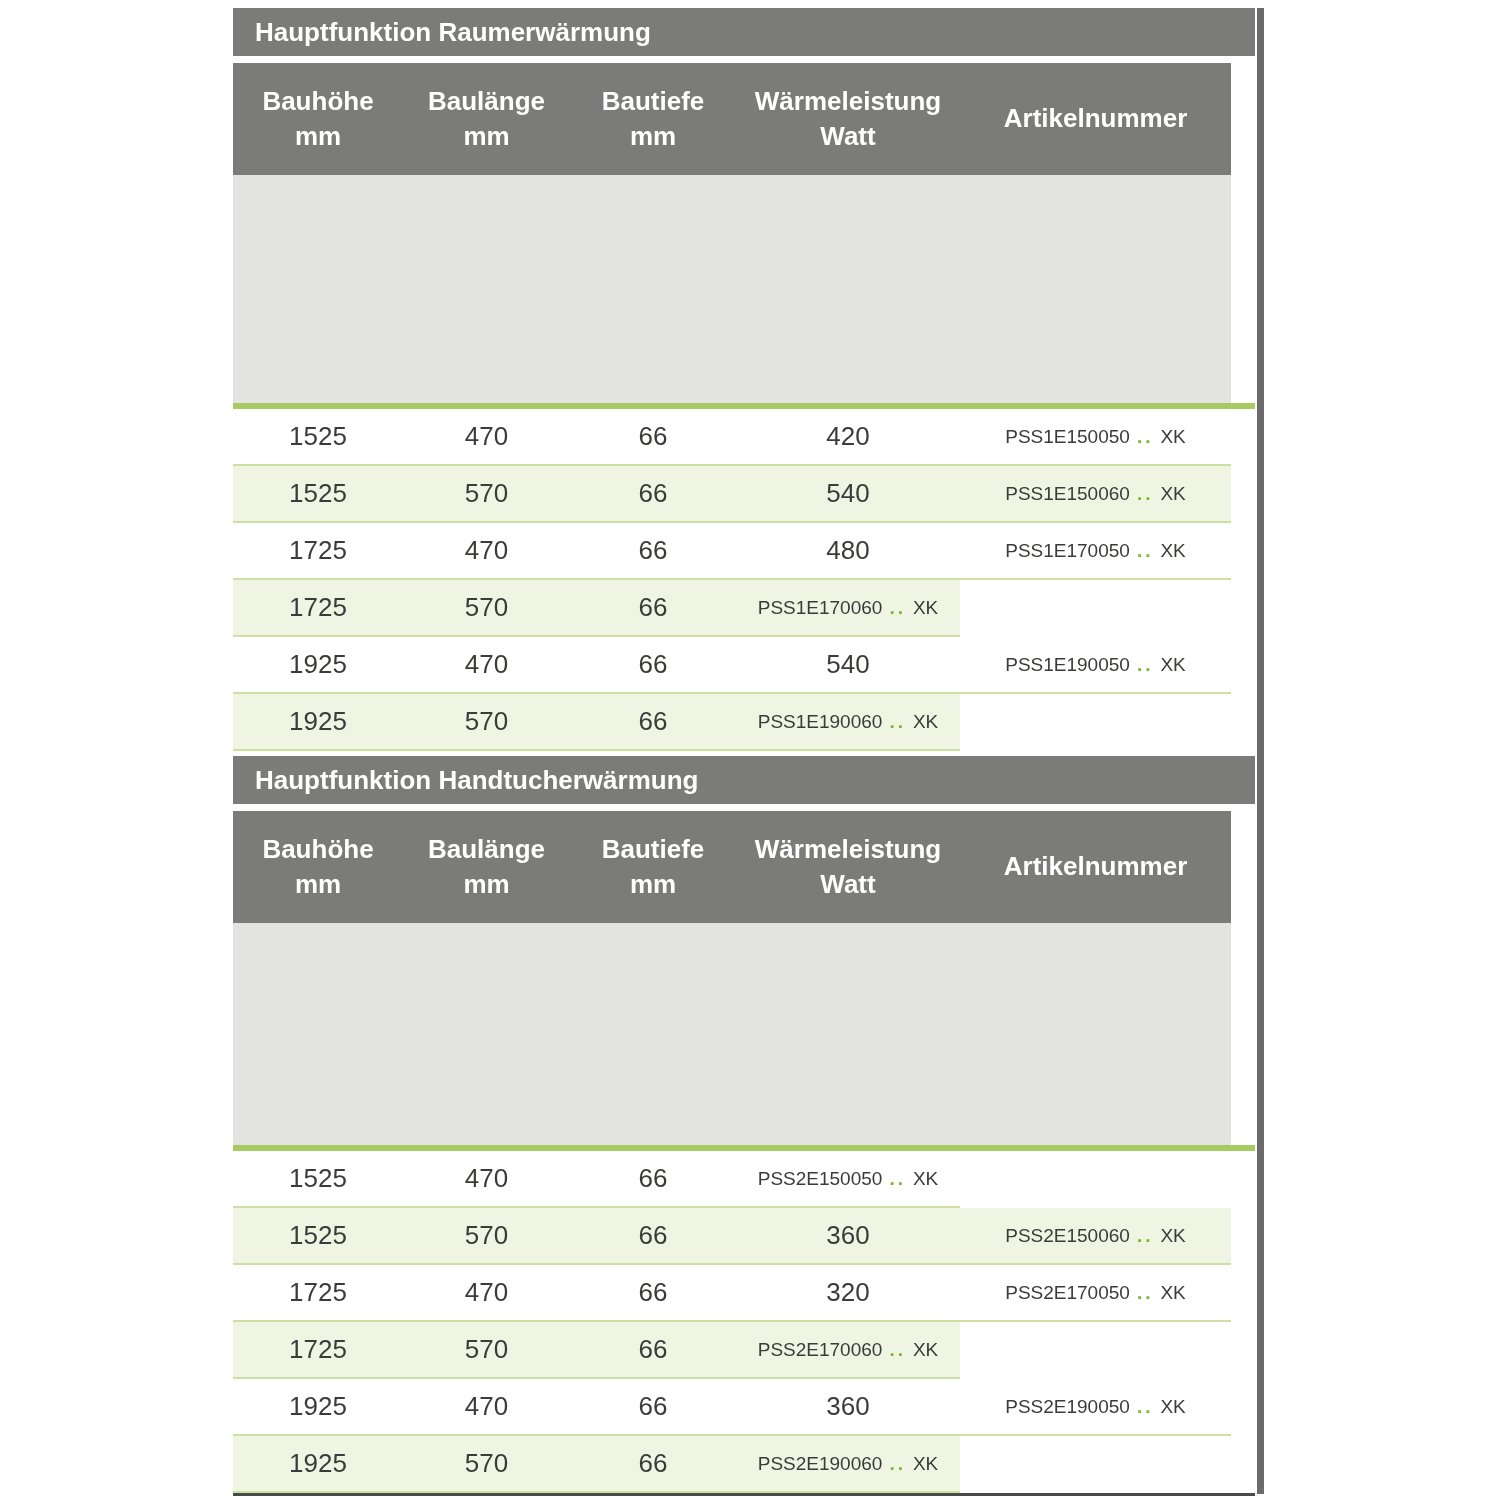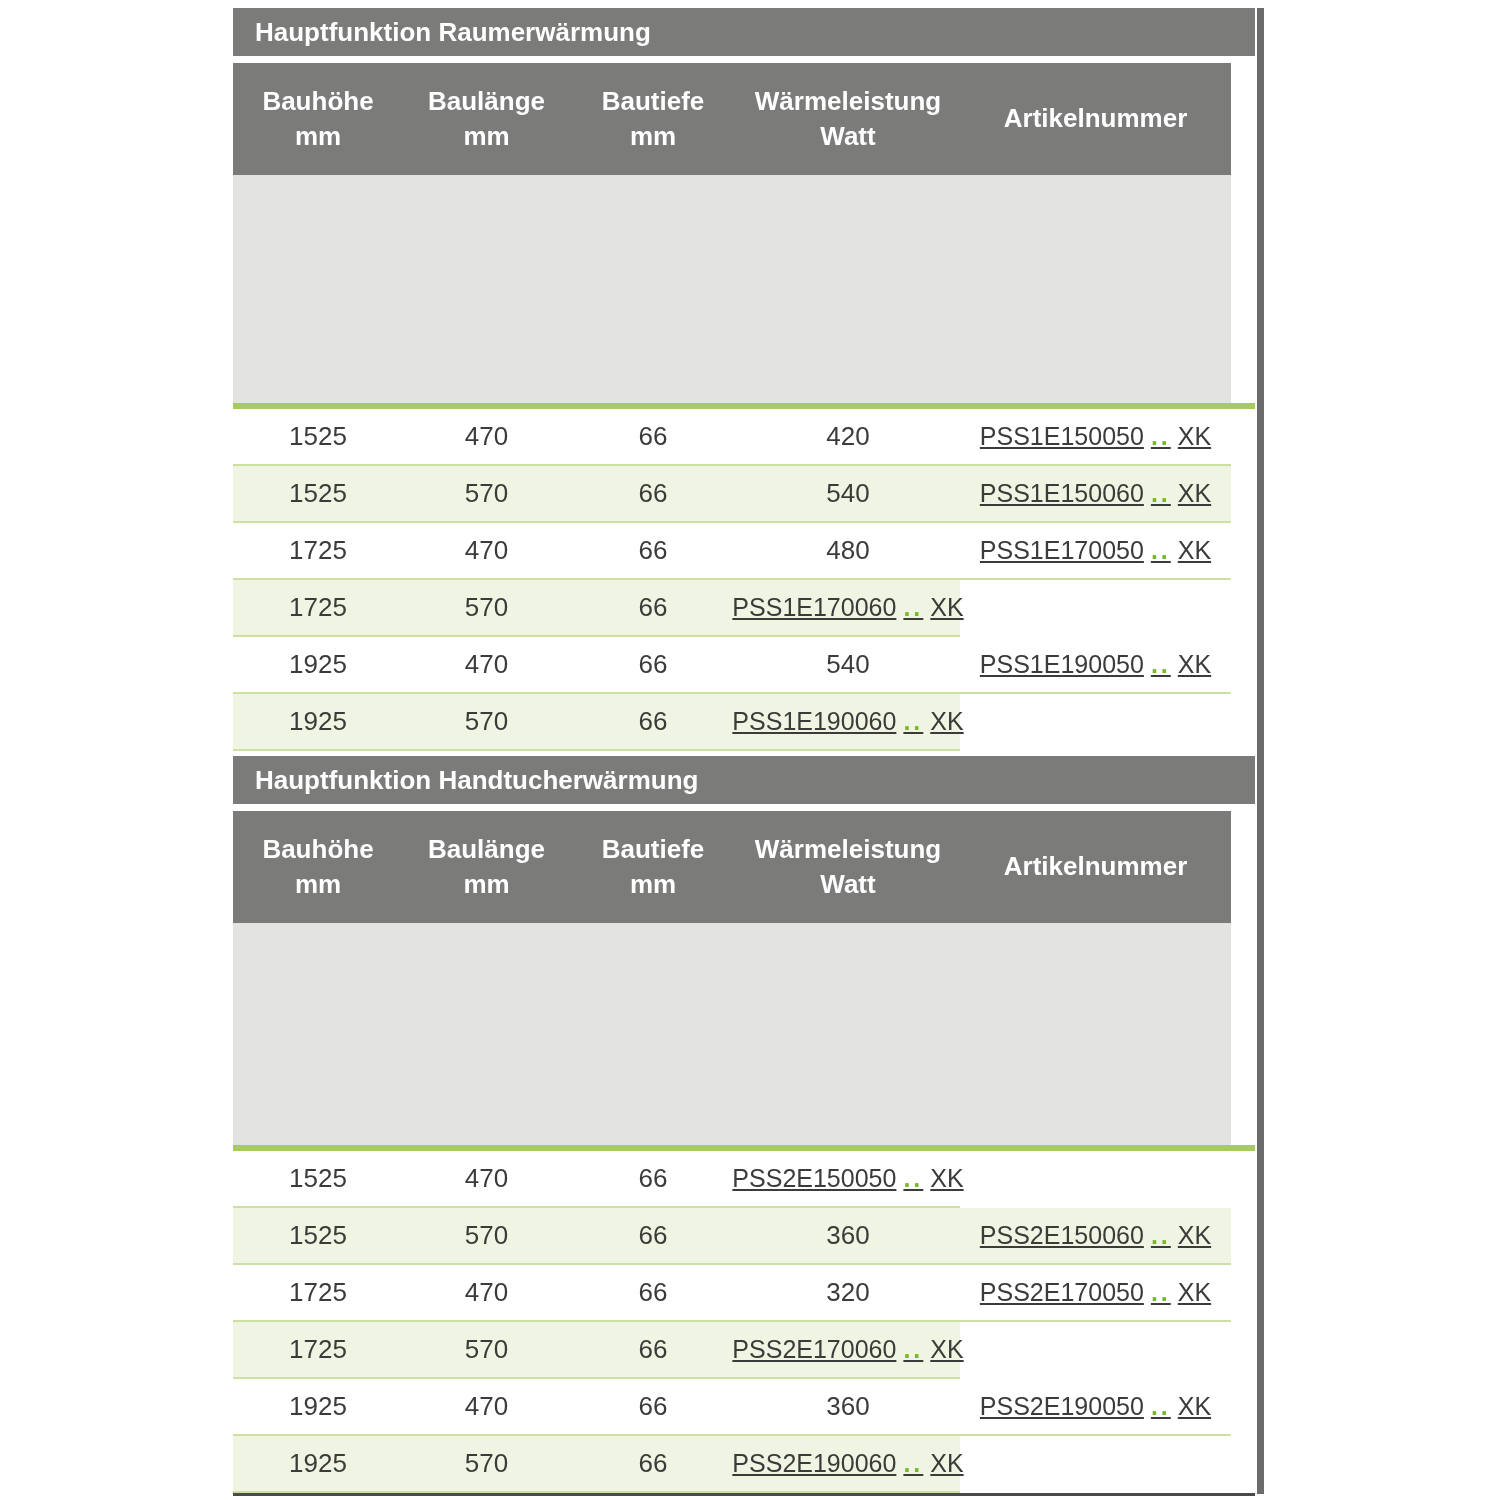--- a/index.html
+++ b/index.html
@@ -63,21 +63,21 @@
     height:55px;
     border-bottom:2px solid #cde0a3;
     display:flex;align-items:center;justify-content:center;
     font-size:26px;
     background:#ffffff;
     white-space:nowrap;
   }
   .row.alt .cell{background:#f0f5e3;}
   .rows .row:last-child .cell{border-bottom:2px solid #cde0a3;}
   .cell.bold{font-weight:normal;}
-  .cell.artikel{font-size:25px;text-decoration:underline;}
+  .cell.artikel{font-size:19px;}
   .dots{
     color:#76b82a;
     font-weight:bold;
     margin:0 7px;
     letter-spacing:3px;
   }
   .bottom-rule{
     height:3px;
     background:#4a4a49;
   }

